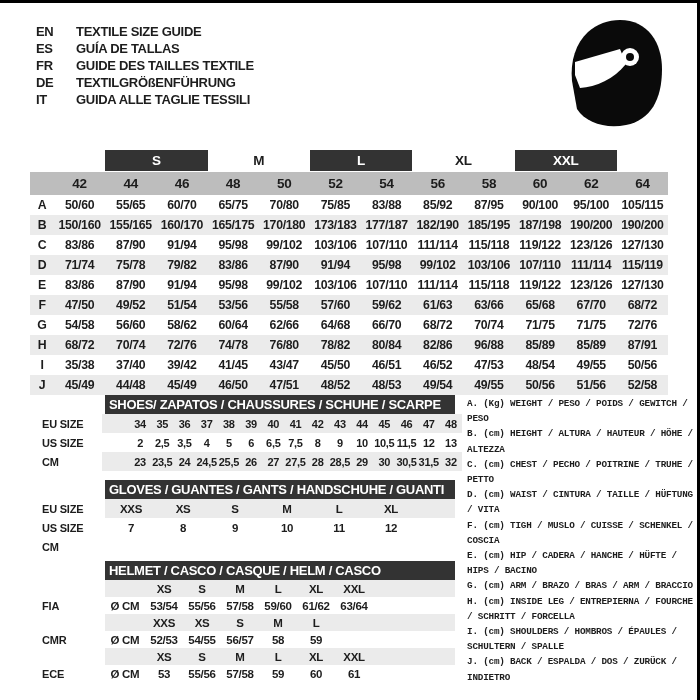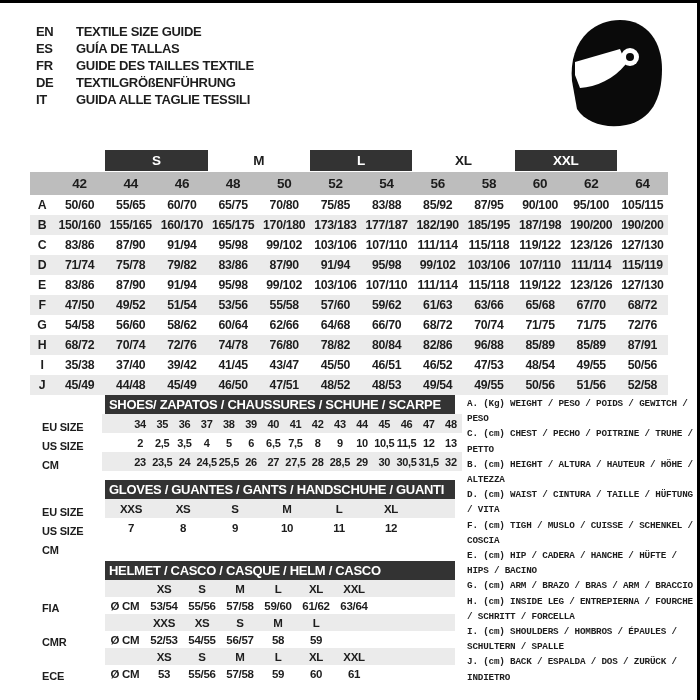--- a/index.html
+++ b/index.html
@@ -25,21 +25,21 @@
   .tt-row { display:grid; grid-template-columns:24px repeat(12,1fr); height:20px;
             align-items:center; text-align:center; font-size:12.3px; }
   .tt-group-row { height:23px; font-size:13.5px; }
   .tt-sizes-row { height:23px; background:#bdbdbd; font-size:13.5px; }
   .tt-stripe { background:#ebebeb; }
   .group-boxed { background:#333333; color:#ffffff; height:21px; line-height:21px; }
   .group-plain { color:#1d1d1d; }
 
   
   .sub-table { left:42px; width:420px; }
-  .st-row { display:flex; align-items:flex-end; height:19px; }
+  .st-row { display:flex; align-items:center; height:19px; }
   .st-row-h17 { height:17px; }
   .st-label { width:63px; font-size:11px; letter-spacing:-0.2px; }
   .st-body { width:350px; height:100%; display:grid; align-items:center;
              text-align:center; font-size:11.5px; }
   .st-bar { width:350px; height:19px; background:#333333; color:#ffffff;
             font-size:13px; line-height:19px; text-align:left; padding-left:4px;
             box-sizing:border-box; }
   .st-stripe { background:#ebebeb; }
   .shoes-grid  { grid-template-columns:repeat(15,1fr); font-size:11px;padding-left:27px; }
   .gloves-grid { grid-template-columns:repeat(6,52px) 1fr; }
@@ -442,22 +442,22 @@
             <div>59</div>
             <div>60</div>
             <div>61</div>
           </div>
         </div>
       </div>
   </div>
 
   <div id="legend" class="abs">
       <div class="legend-item">A. (Kg) WEIGHT / PESO / POIDS / GEWITCH / PESO</div>
+      <div class="legend-item">B. (cm) HEIGHT / ALTURA / HAUTEUR / HÖHE / ALTEZZA</div>
       <div class="legend-item">C. (cm) CHEST / PECHO / POITRINE / TRUHE / PETTO</div>
-      <div class="legend-item">B. (cm) HEIGHT / ALTURA / HAUTEUR / HÖHE / ALTEZZA</div>
       <div class="legend-item">D. (cm) WAIST / CINTURA / TAILLE / HÜFTUNG / VITA</div>
       <div class="legend-item">F. (cm) TIGH / MUSLO / CUISSE / SCHENKEL / COSCIA</div>
       <div class="legend-item">E. (cm) HIP / CADERA / HANCHE / HÜFTE / HIPS / BACINO</div>
       <div class="legend-item">G. (cm) ARM / BRAZO / BRAS / ARM / BRACCIO</div>
       <div class="legend-item">H. (cm) INSIDE LEG / ENTREPIERNA / FOURCHE / SCHRITT / FORCELLA</div>
       <div class="legend-item">I. (cm) SHOULDERS / HOMBROS / ÉPAULES / SCHULTERN / SPALLE</div>
       <div class="legend-item">J. (cm) BACK / ESPALDA / DOS / ZURÜCK / INDIETRO</div>
     </div>
 
 </div>

